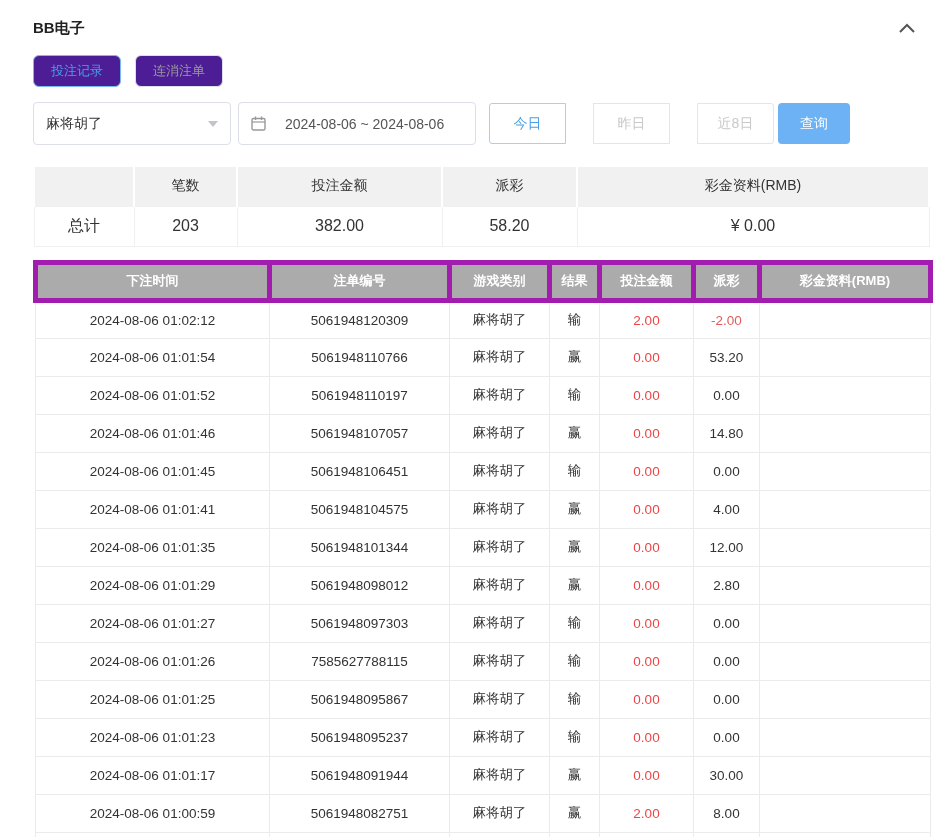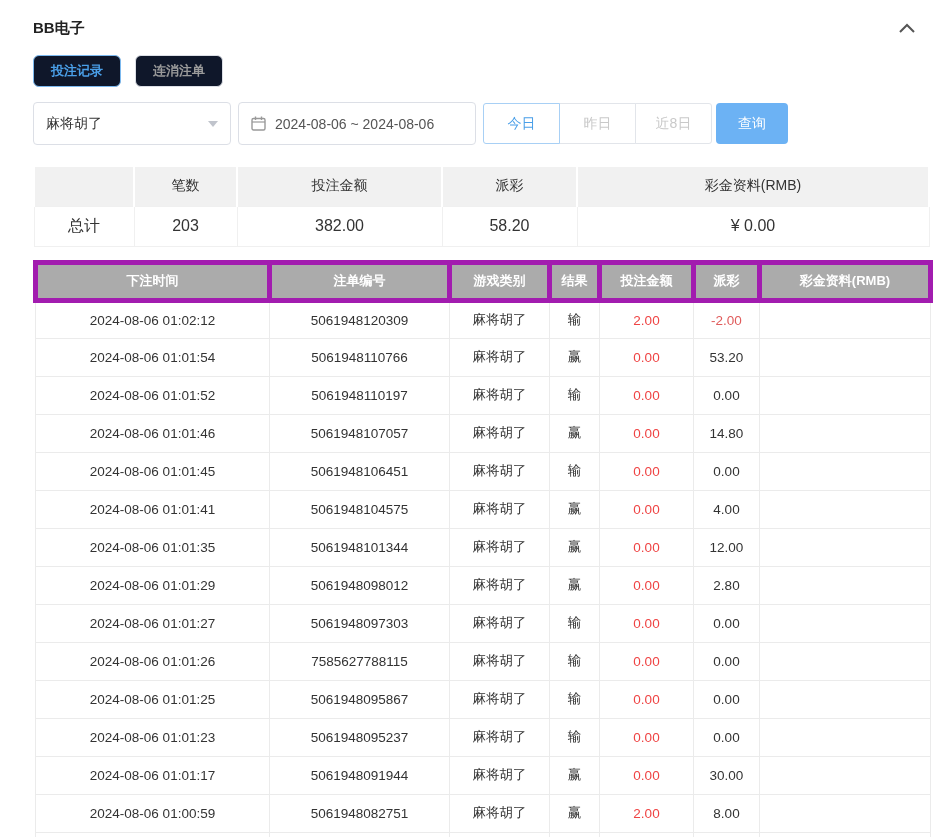--- a/index.html
+++ b/index.html
@@ -15,38 +15,38 @@
   
   .panel-header { display: flex; align-items: center; justify-content: space-between; padding-top: 17px; }
   .panel-title { font-size: 15px; font-weight: bold; color: #222; }
   .collapse-btn { width: 22px; height: 22px; display: flex; align-items: center; justify-content: center; cursor: pointer; margin-right: 10px; }
 
   
   .tabs { display: flex; gap: 14px; margin-top: 16px; }
   .tab {
     height: 32px; padding: 0 17px; display: flex; align-items: center;
     border: 1px solid #dcdfe6; border-radius: 6px; font-size: 13px; color: #9a9a9a;
-    background: #0f172a; cursor: pointer; font-weight: bold;
+    background: #4c1d95; cursor: pointer;
   }
   .tab.active { border-color: #7cb9ef; color: #4a9fe8; }
 
   
   .filters { display: flex; align-items: center; margin-top: 15px; }
   .select-box {
     width: 198px; height: 43px; border: 1px solid #dcdfe6; border-radius: 4px;
     display: flex; align-items: center; justify-content: space-between;
     padding: 0 12px; font-size: 14px; color: #333; cursor: pointer; background: #fff;
   }
   .caret-down { width: 0; height: 0; border-left: 5px solid transparent; border-right: 5px solid transparent; border-top: 6px solid #c0c4cc; }
   .date-box {
     width: 238px; height: 43px; border: 1px solid #dcdfe6; border-radius: 4px;
-    display: flex; align-items: center; gap: 9px; padding: 0 12px; margin-left: 7px;
+    display: flex; align-items: center; gap: 19px; padding: 0 12px; margin-left: 7px;
     font-size: 14px; color: #555; cursor: pointer; background: #fff;
   }
-  .quick-group { display: flex; margin-left: 7px; }
+  .quick-group { display: flex; margin-left: 13px; gap: 28px; }
   .qbtn {
     height: 41px; width: 77px; border: 1px solid #e2e5ea; background: #fff;
     font-size: 14px; color: #c9c9c9; cursor: pointer; margin-left: -1px;
     display: flex; align-items: center; justify-content: center;
     font-family: "Liberation Sans", sans-serif;
   }
   .qbtn:first-child { margin-left: 0; border-radius: 3px 0 0 3px; }
   .qbtn:last-child { border-radius: 0 3px 3px 0; }
   .qbtn.active { color: #4a9fe8; border-color: #a8d0f5; position: relative; z-index: 1; }
   .search-btn {

